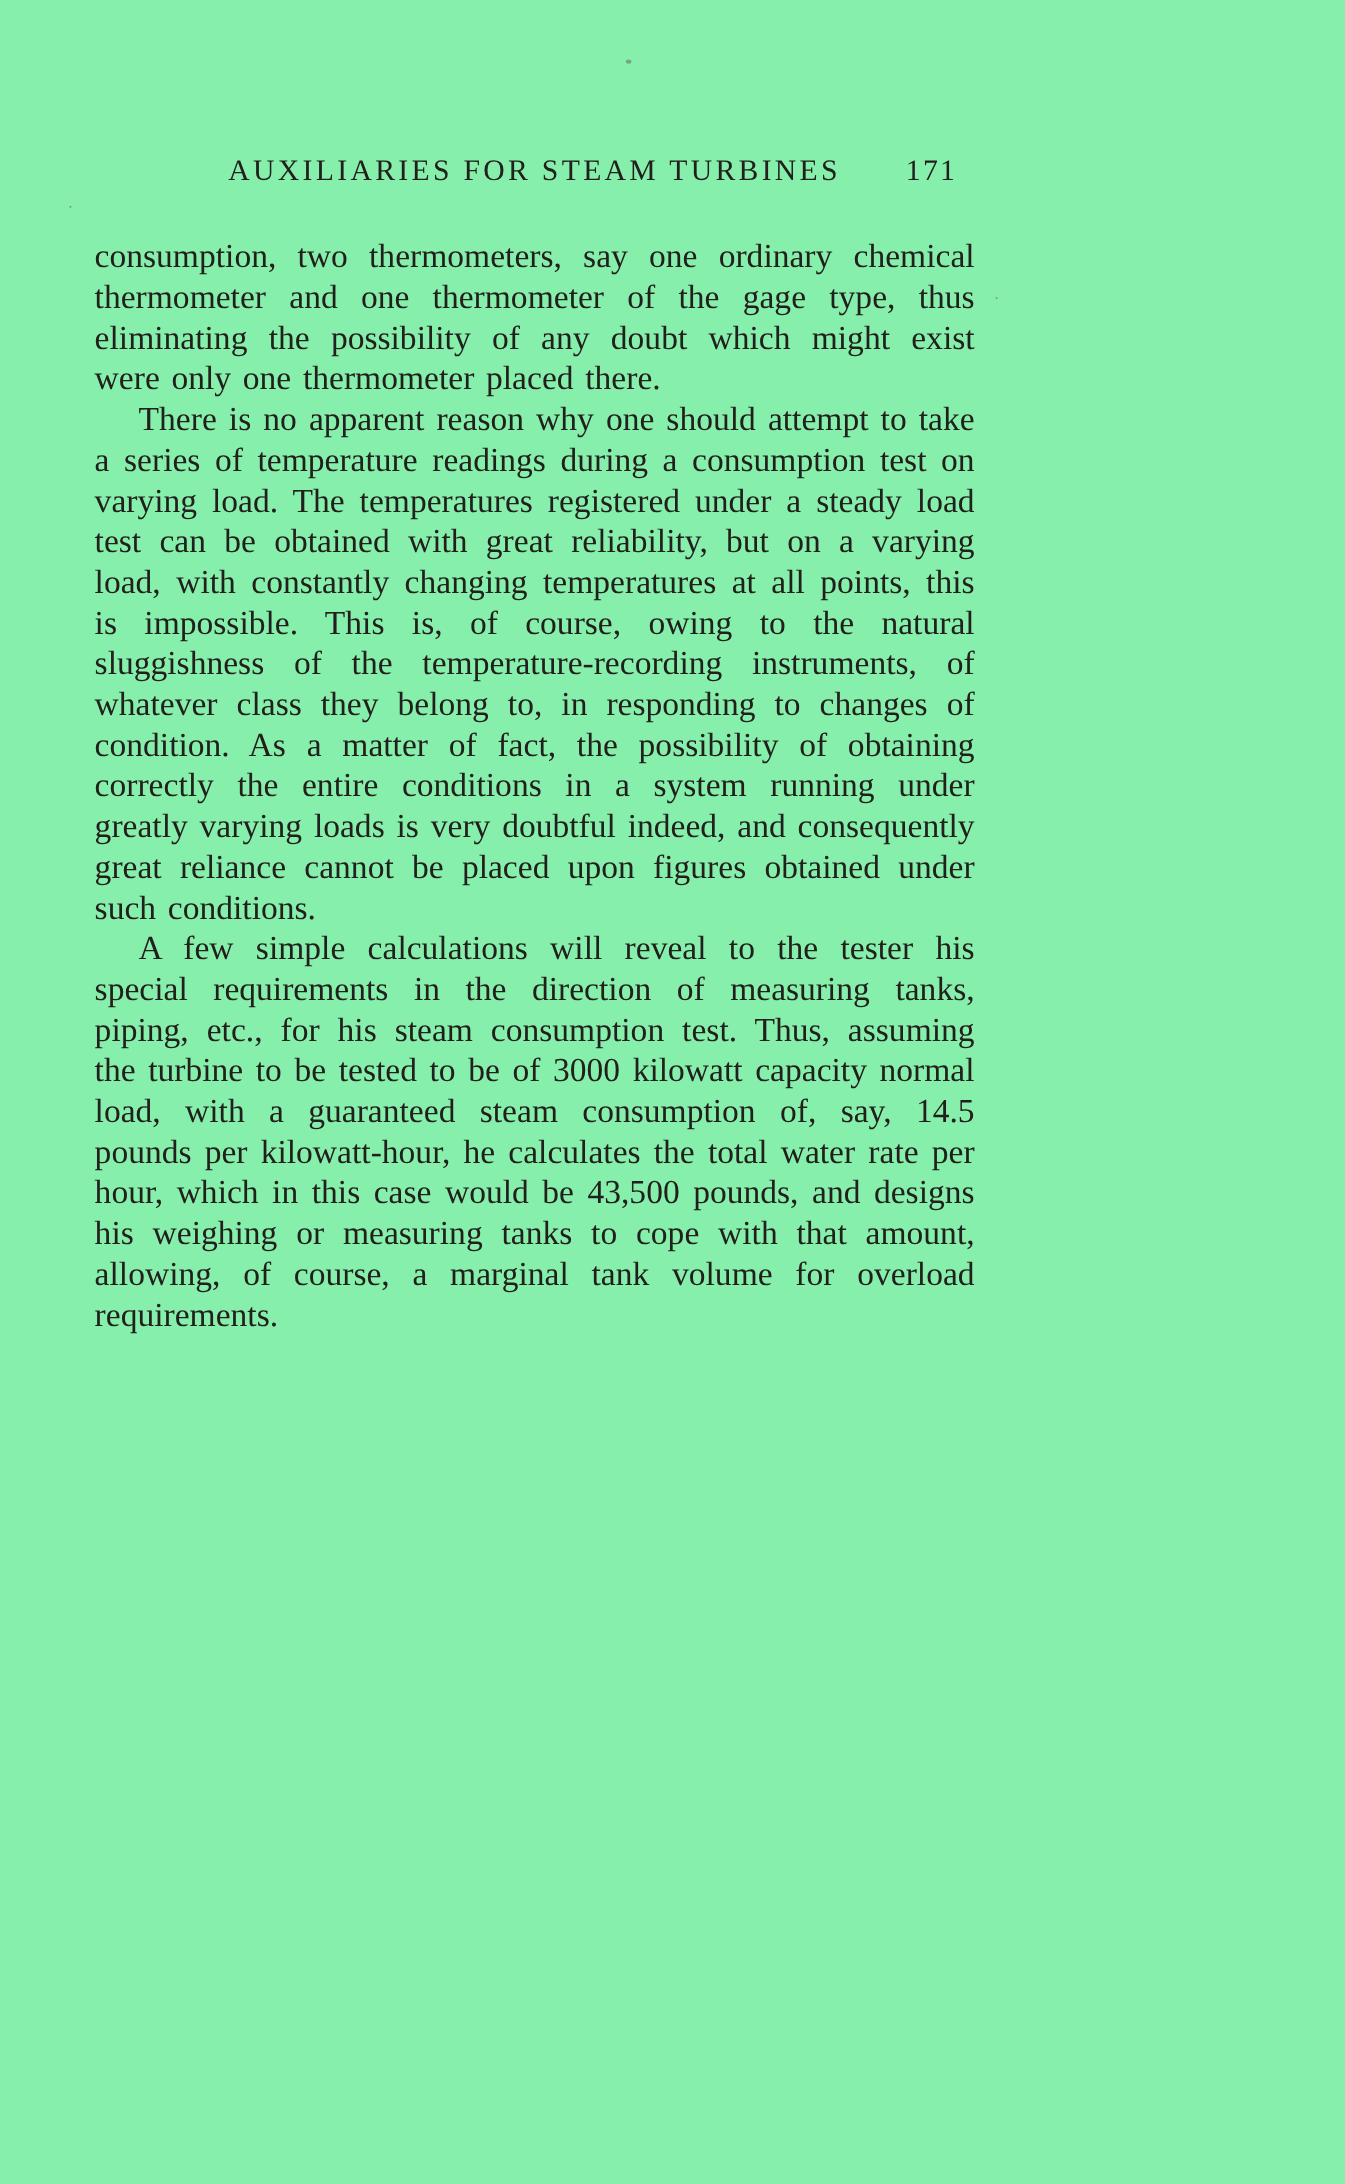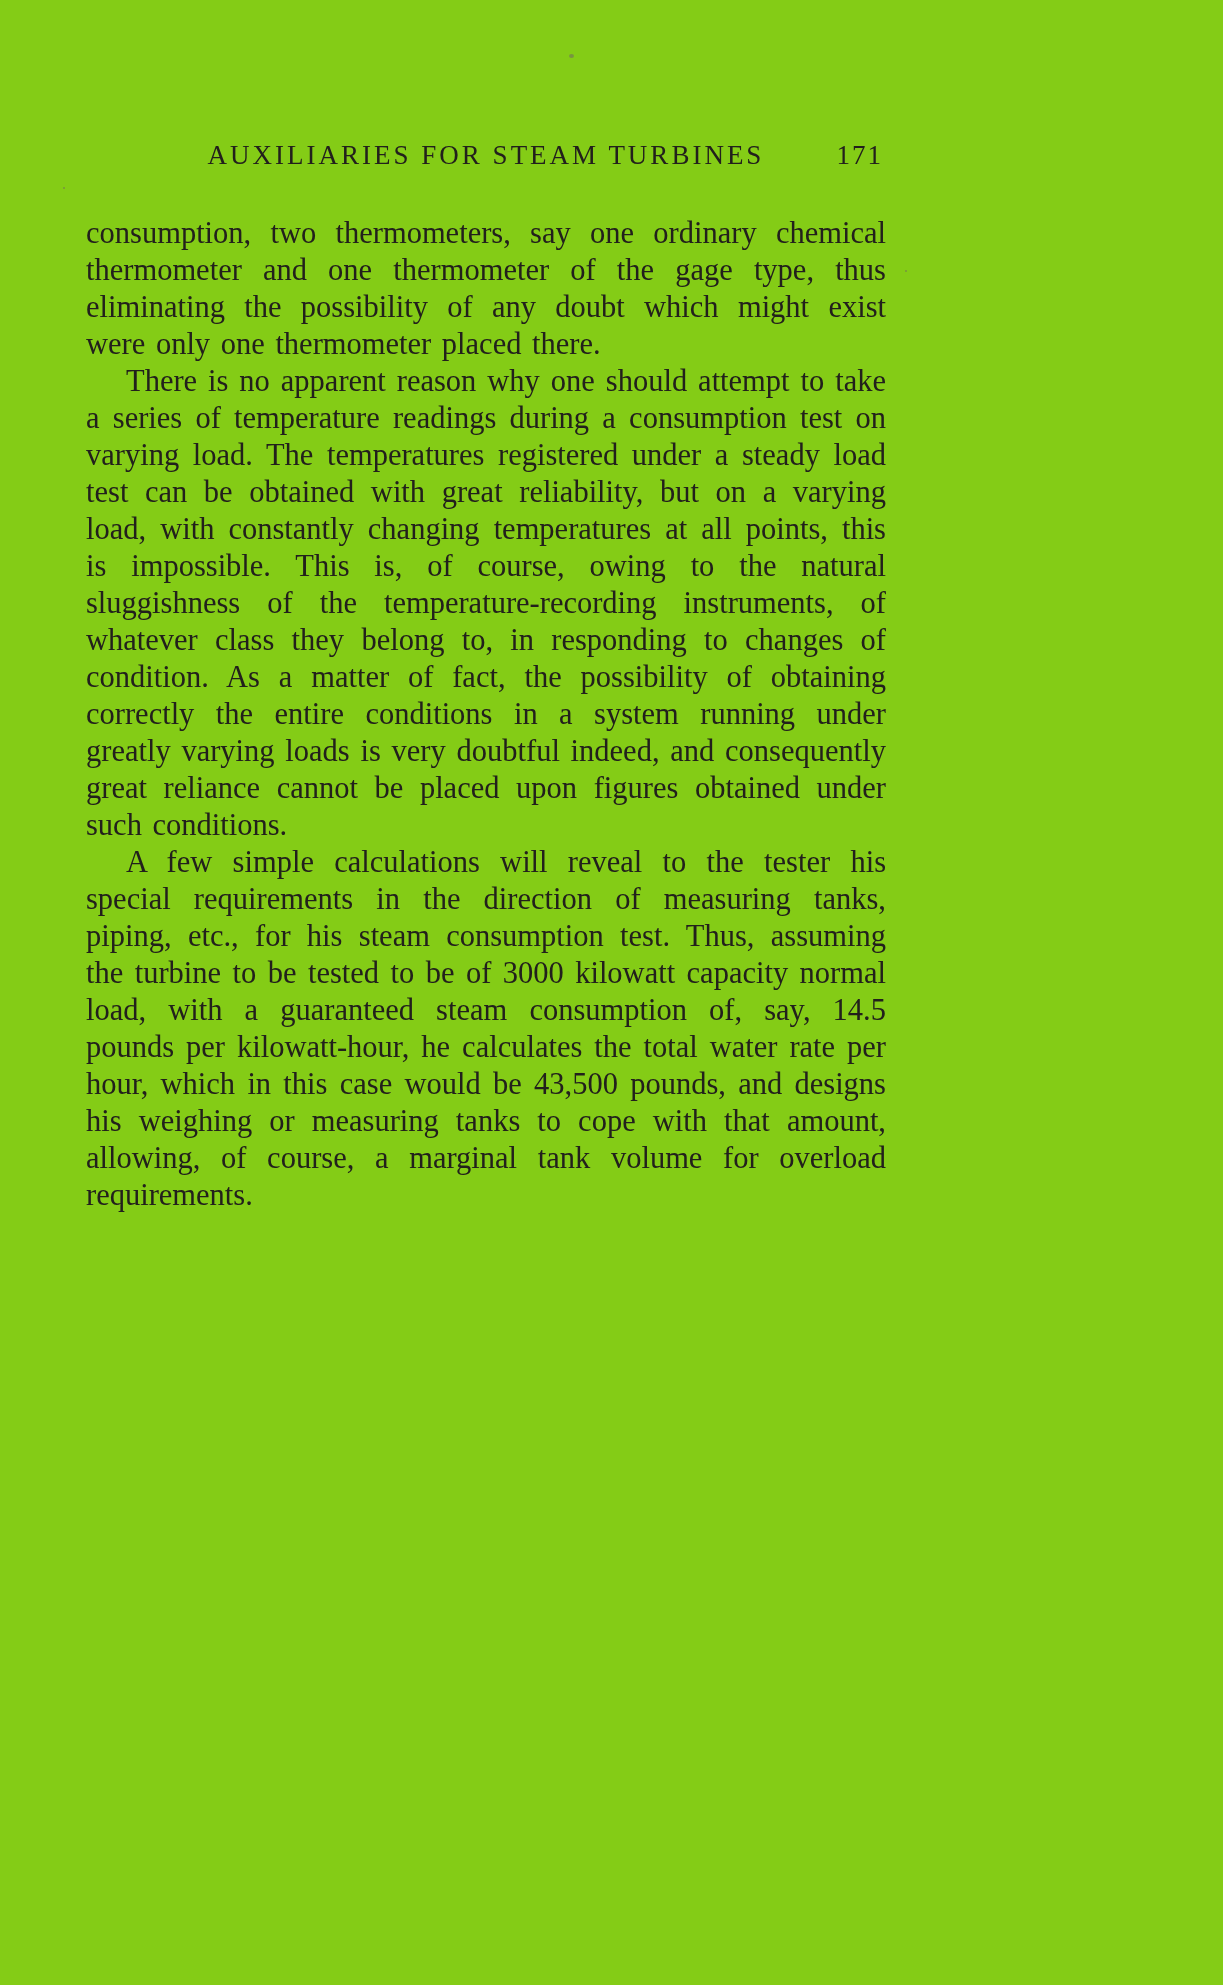--- a/index.html
+++ b/index.html
@@ -5,21 +5,21 @@
   html, body {
     margin: 0;
     padding: 0;
     background: #e9e9e6;
   }
   .page {
     position: relative;
     width: 1223px;
     height: 1985px;
     margin: 0 auto;
-    background: #84cc16;
+    background: #86efac;
     box-sizing: border-box;
     padding: 142px 0 0 86px;
     font-family: "Liberation Serif", "DejaVu Serif", serif;
     color: #22201c;
     overflow: hidden;
   }
   .column {
     width: 800px;
   }
   .page-header {
@@ -30,21 +30,21 @@
     line-height: 1;
     letter-spacing: 3px;
     margin-bottom: 46px;
     white-space: nowrap;
   }
   .running-head {
     display: inline-block;
   }
   .page-number {
     position: absolute;
-    right: 3px;
+    right: 16px;
     top: 0;
     letter-spacing: 2px;
     font-variant-numeric: oldstyle-nums;
   }
   .body-text p {
     margin: 0;
     font-size: 30.5px;
     line-height: 37px;
     text-align: justify;
     text-justify: inter-word;

